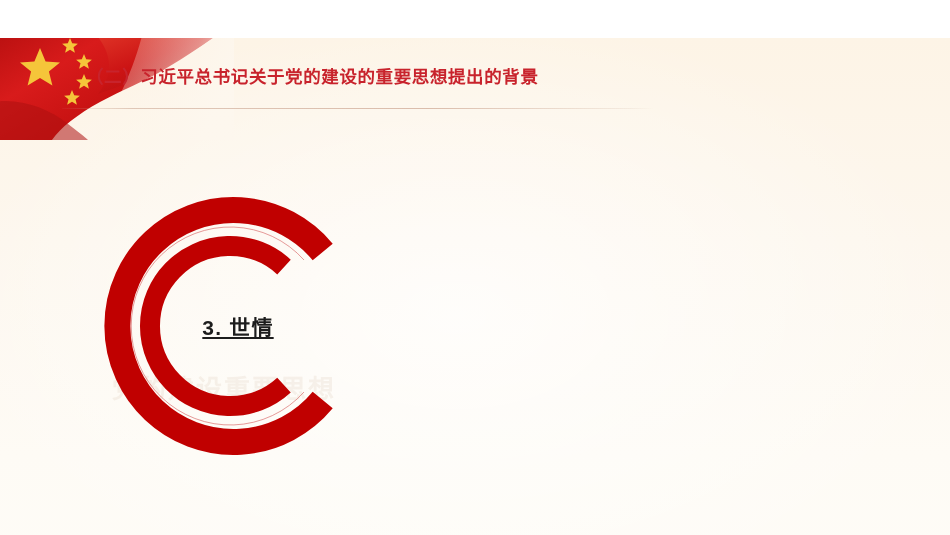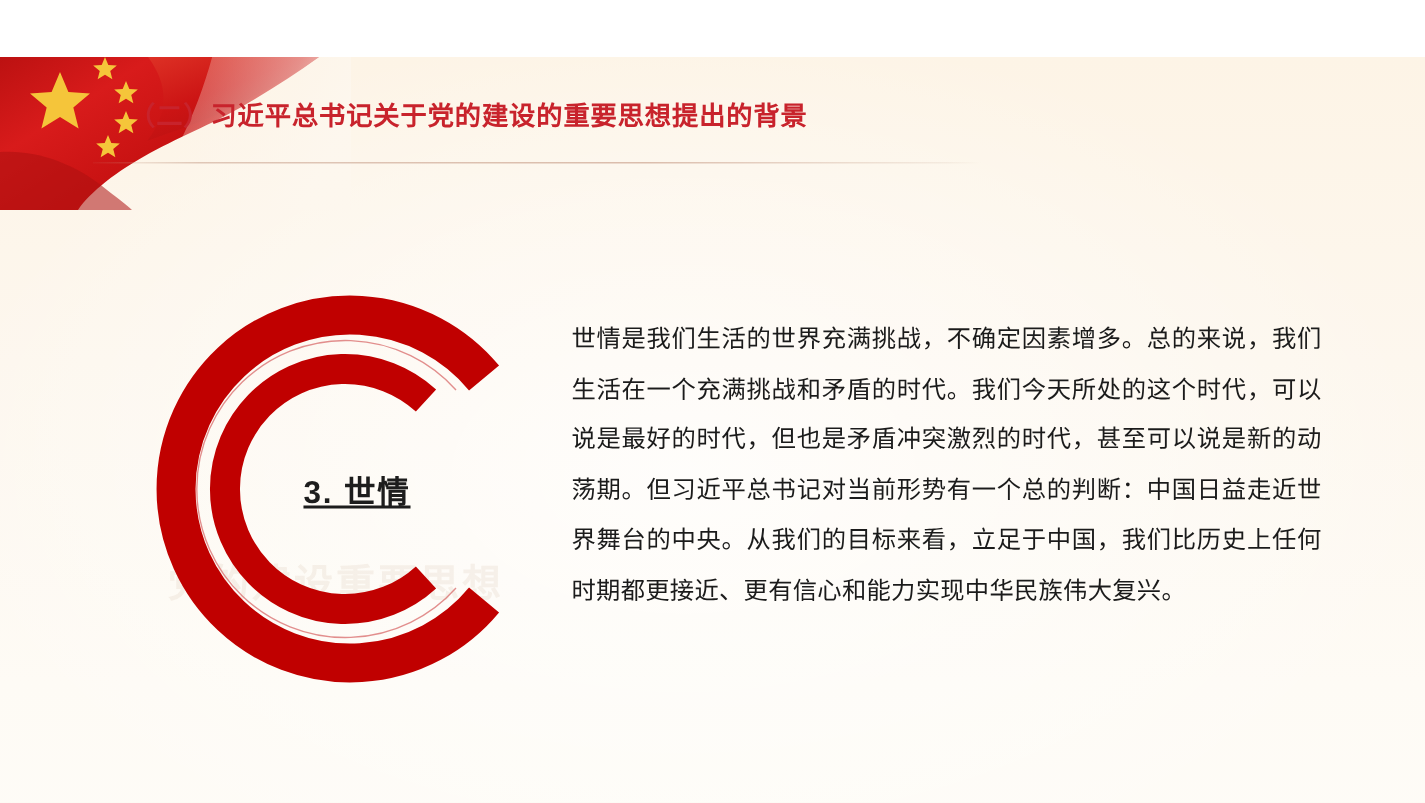--- a/index.html
+++ b/index.html
@@ -195,15 +195,14 @@
 
     <path d="M 196.0 77.0
              A 80 80 0 1 0 196.0 195.0" fill="none" stroke="#c00000" stroke-width="20" stroke-linecap="butt"></path>
 
     <path d="M 216.0 70.0
              A 99 99 0 1 0 216.0 202.0" fill="none" stroke="#d86a6a" stroke-width="0.9" opacity="0.75"></path>
   </svg>
 
   <div id="center-label">3. 世情</div>
 
-  <div id="body-text">世情是我们生活的世界充满挑战，不确定因素增多。总的来说，我们生活在一个充满挑战和矛盾的时代。我们今天所处的这个时代，可以说是最好的时代，但也是矛盾冲突激烈的时代，甚至可以说是新的动荡期。但习近平总书记对当前形势有一个总的判断：中国日益走近世界舞台的中央。从我们的目标来看，立足于中国，我们比历史上任何时期都更接近、更有信心和能力实现中华民族伟大复兴。</div>
 
 </div>
 
 </body></html>

